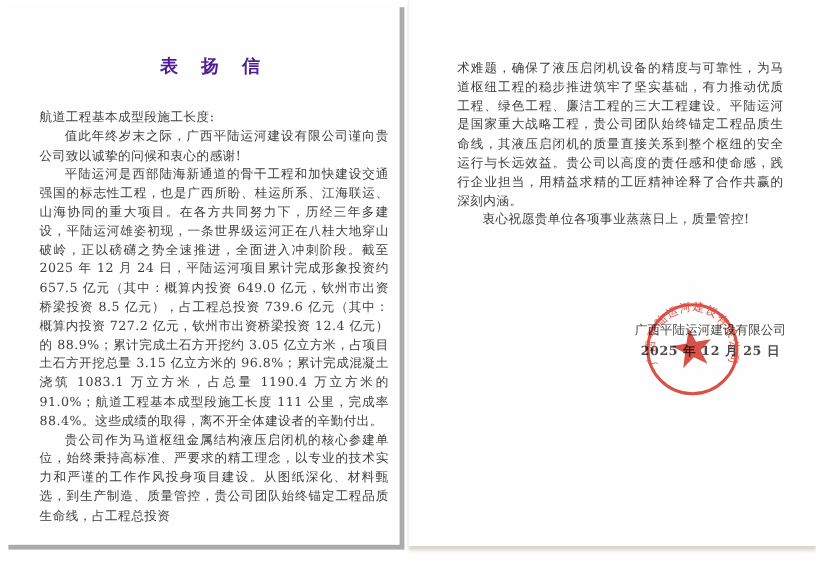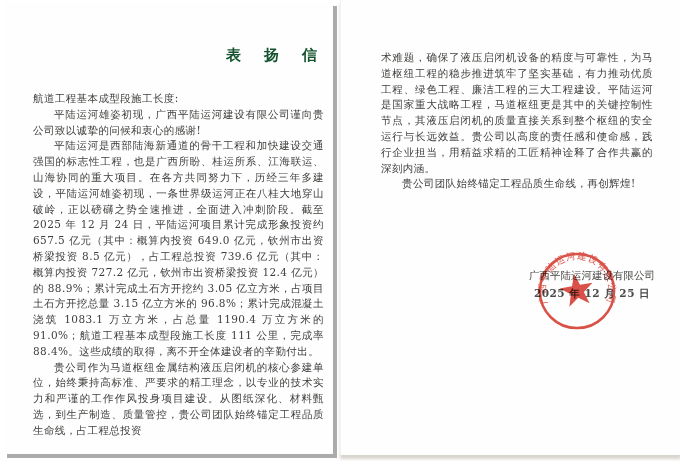--- a/index.html
+++ b/index.html
@@ -15,22 +15,22 @@
     box-shadow:4px 4px 0 #ababab;
   }
   .page-right{
     left:340px;top:0;width:340px;height:455px;
     border-left:1px solid #f2f2f2;
     box-shadow:0 4px 3px #d8d4ce;
   }
   .page-inner-left{padding:44px 9px 0 30px;}
   .page-inner-right{padding:50px 28px 0 40px;}
   .letter-title{
-    text-align:right;font-size:15px;letter-spacing:7px;
-    color:#14532d;margin:0 0 26px 0;font-weight:bold;font-family:Liberation Mono, monospace;
+    text-align:center;font-size:15px;letter-spacing:7px;
+    color:#4c1d95;margin:0 0 26px 0;font-weight:bold;
   }
   .body-text{
     font-size:10.5px;line-height:15.8px;letter-spacing:0.4px;
     text-align:justify;margin:0;
   }
   .salutation{text-indent:0;}
   .para{text-indent:2em;}
   .para-cont{text-indent:0;}
   .signature-block{
     position:absolute;right:26px;top:266px;
@@ -45,30 +45,30 @@
 </style>
 </head>
 <body>
 
 <div class="screenshot">
 
   <div class="page page-left">
     <div class="page-inner-left">
       <h1 class="letter-title">表 扬 信</h1>
       <p class="body-text salutation">航道工程基本成型段施工长度:</p>
-      <p class="body-text para">平陆运河雄姿初现，广西平陆运河建设有限公司谨向贵公司致以诚挚的问候和衷心的感谢!</p>
+      <p class="body-text para">值此年终岁末之际，广西平陆运河建设有限公司谨向贵公司致以诚挚的问候和衷心的感谢!</p>
       <p class="body-text para">平陆运河是西部陆海新通道的骨干工程和加快建设交通强国的标志性工程，也是广西所盼、桂运所系、江海联运、山海协同的重大项目。在各方共同努力下，历经三年多建设，平陆运河雄姿初现，一条世界级运河正在八桂大地穿山破岭，正以磅礴之势全速推进，全面进入冲刺阶段。截至 2025 年 12 月 24 日，平陆运河项目累计完成形象投资约 657.5 亿元（其中：概算内投资 649.0 亿元，钦州市出资桥梁投资 8.5 亿元），占工程总投资 739.6 亿元（其中：概算内投资 727.2 亿元，钦州市出资桥梁投资 12.4 亿元）的 88.9%；累计完成土石方开挖约 3.05 亿立方米，占项目土石方开挖总量 3.15 亿立方米的 96.8%；累计完成混凝土浇筑 1083.1 万立方米，占总量 1190.4 万立方米的 91.0%；航道工程基本成型段施工长度 111 公里，完成率 88.4%。这些成绩的取得，离不开全体建设者的辛勤付出。</p>
       <p class="body-text para">贵公司作为马道枢纽金属结构液压启闭机的核心参建单位，始终秉持高标准、严要求的精工理念，以专业的技术实力和严谨的工作作风投身项目建设。从图纸深化、材料甄选，到生产制造、质量管控，贵公司团队始终锚定工程品质生命线，占工程总投资</p>
     </div>
   </div>
 
   <div class="page page-right">
     <div class="page-inner-right">
-      <p class="body-text para-cont">术难题，确保了液压启闭机设备的精度与可靠性，为马道枢纽工程的稳步推进筑牢了坚实基础，有力推动优质工程、绿色工程、廉洁工程的三大工程建设。平陆运河是国家重大战略工程，马道枢纽更是其中的关键控制性节点，其液压启闭机的质量直接关系到整个枢纽的安全运行与长远效益。贵公司以高度的责任感和使命感，践行企业担当，用精益求精的工匠精神诠释了合作共赢的深刻内涵。</p>
-      <p class="body-text para">贵公司团队始终锚定工程品质生命线，再创辉煌!</p>
+      <p class="body-text para-cont">术难题，确保了液压启闭机设备的精度与可靠性，为马道枢纽工程的稳步推进筑牢了坚实基础，有力推动优质工程、绿色工程、廉洁工程的三大工程建设。平陆运河是国家重大战略工程，贵公司团队始终锚定工程品质生命线，其液压启闭机的质量直接关系到整个枢纽的安全运行与长远效益。贵公司以高度的责任感和使命感，践行企业担当，用精益求精的工匠精神诠释了合作共赢的深刻内涵。</p>
+      <p class="body-text para">衷心祝愿贵单位各项事业蒸蒸日上，质量管控!</p>
     </div>
 
     <div class="signature-block">
       <div class="signature-name">广西平陆运河建设有限公司</div>
       <div class="signature-date">2025 年 12 月 25 日</div>
     </div>
 
     <div class="seal">
       <svg viewBox="0 0 110 110" xmlns="http://www.w3.org/2000/svg">
         <circle cx="55" cy="55" r="51" fill="none" stroke="#d53a2e" stroke-width="3.5"></circle>

